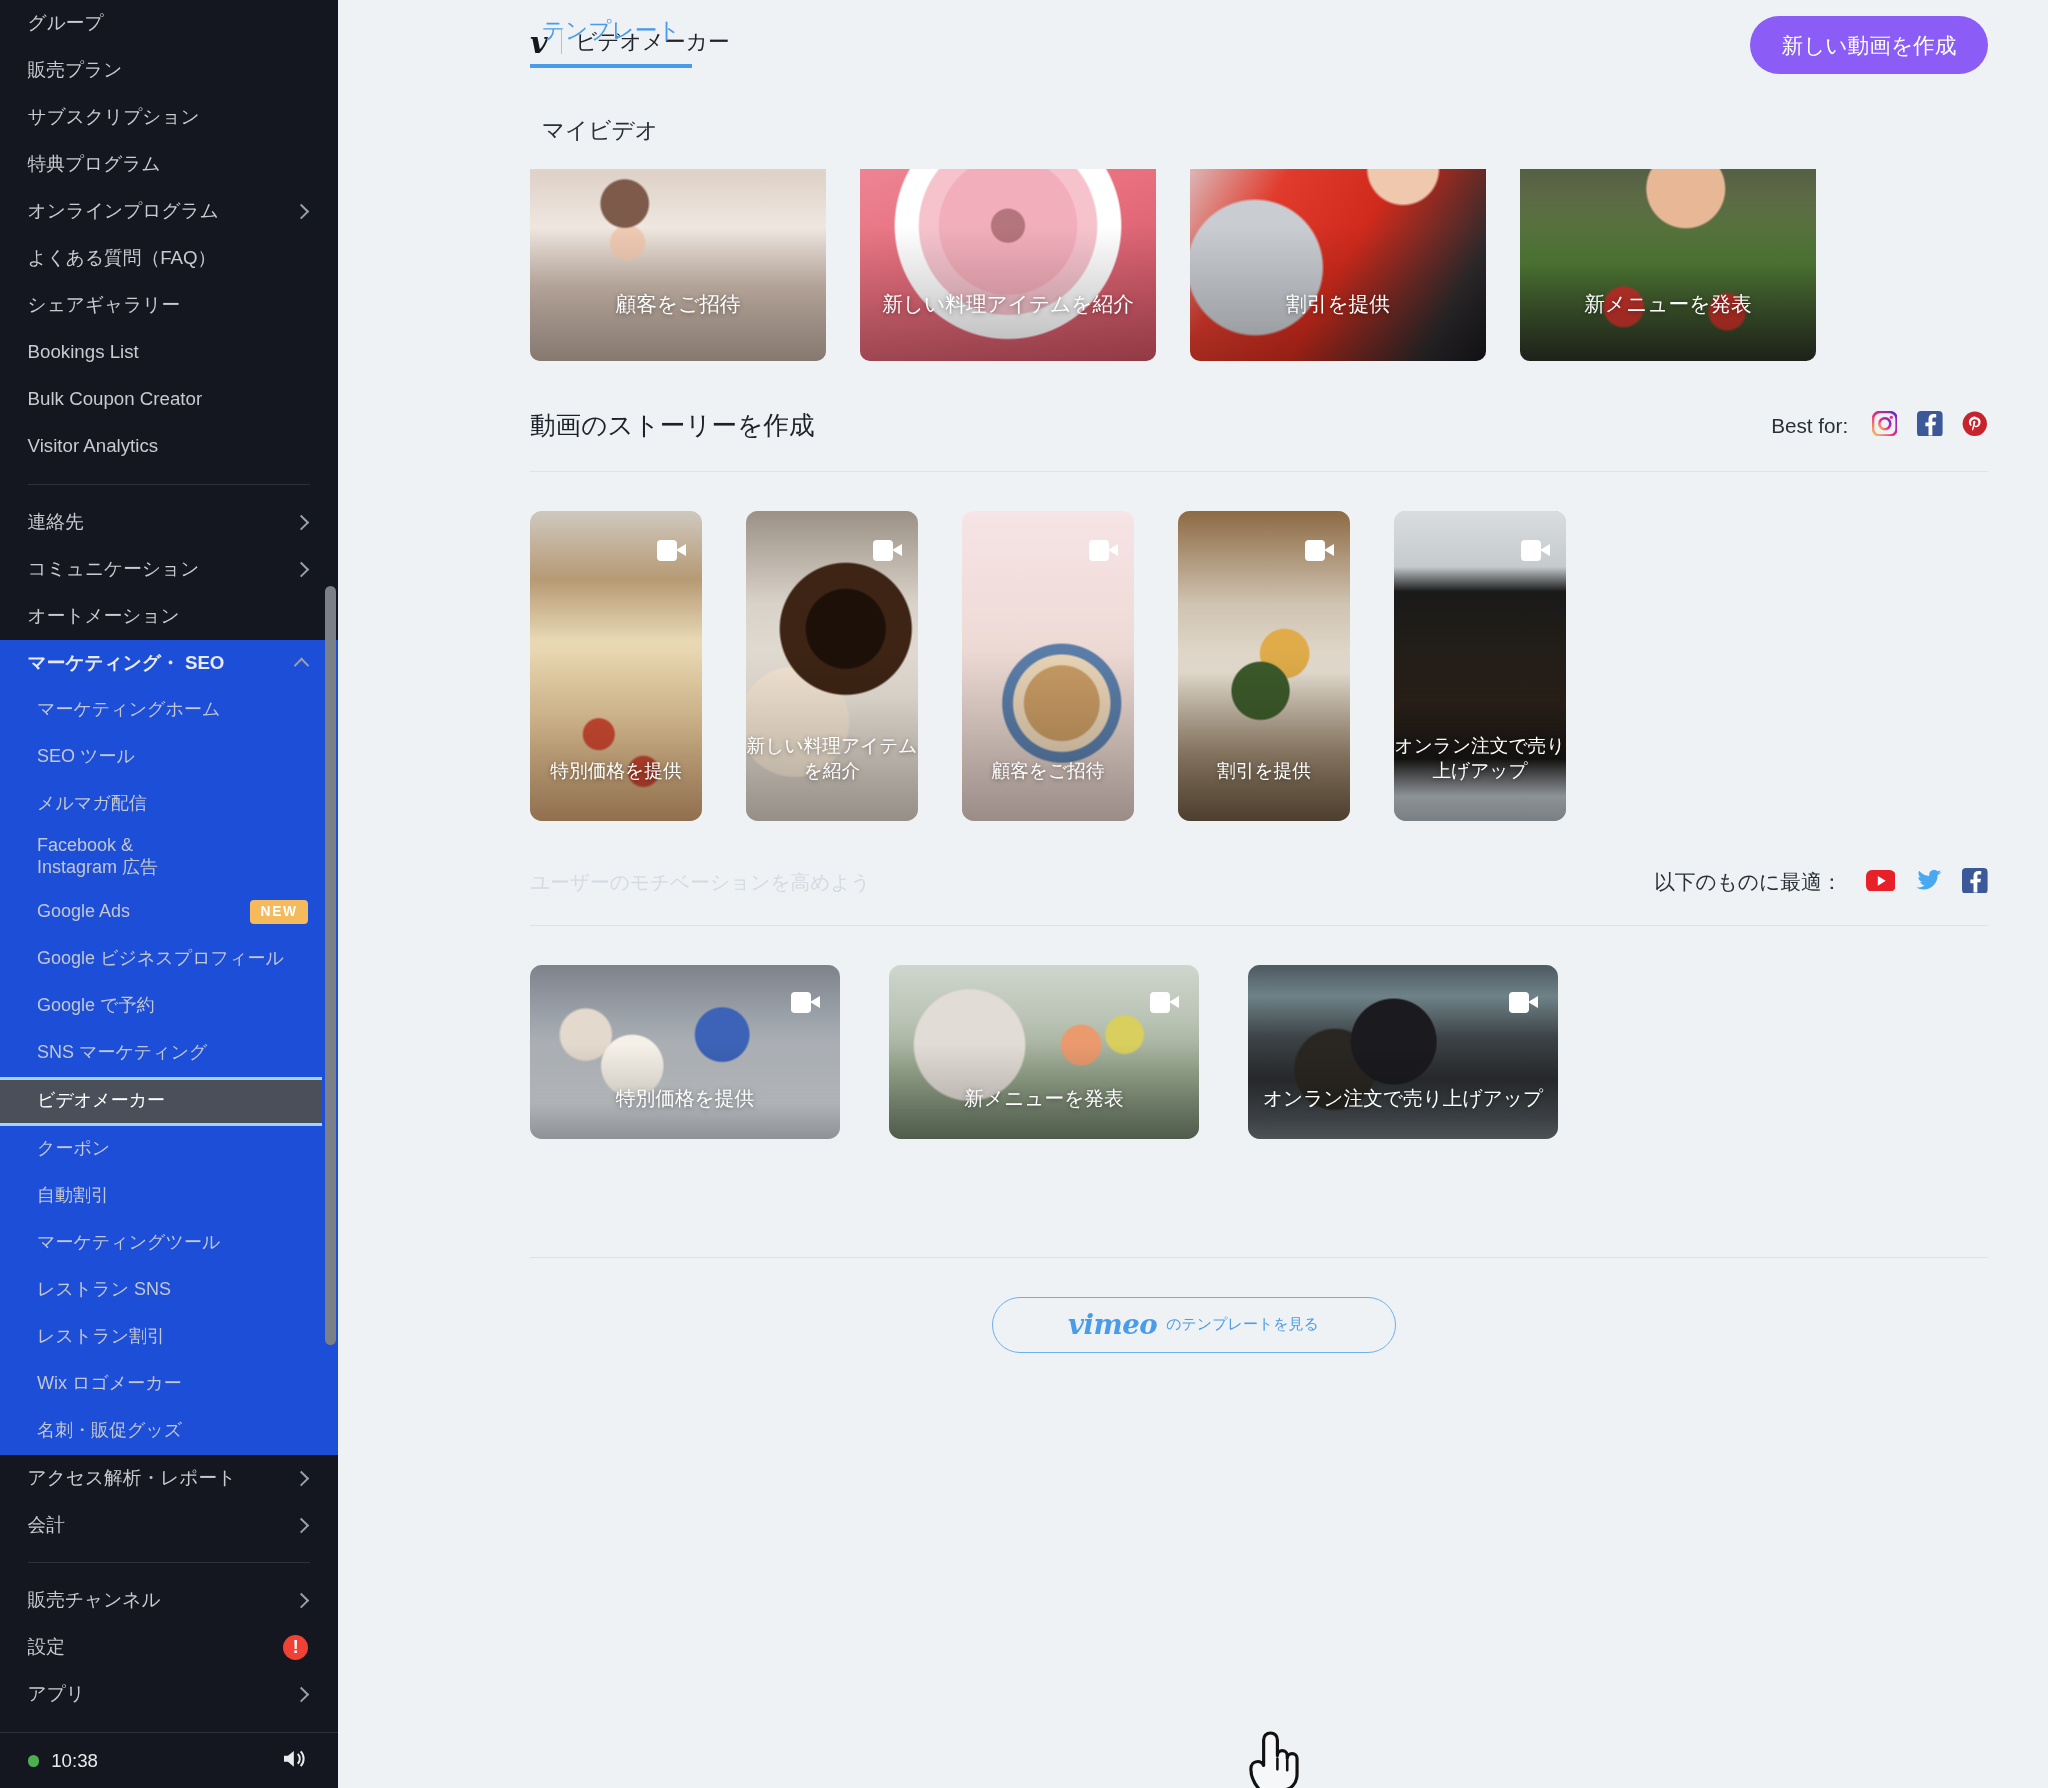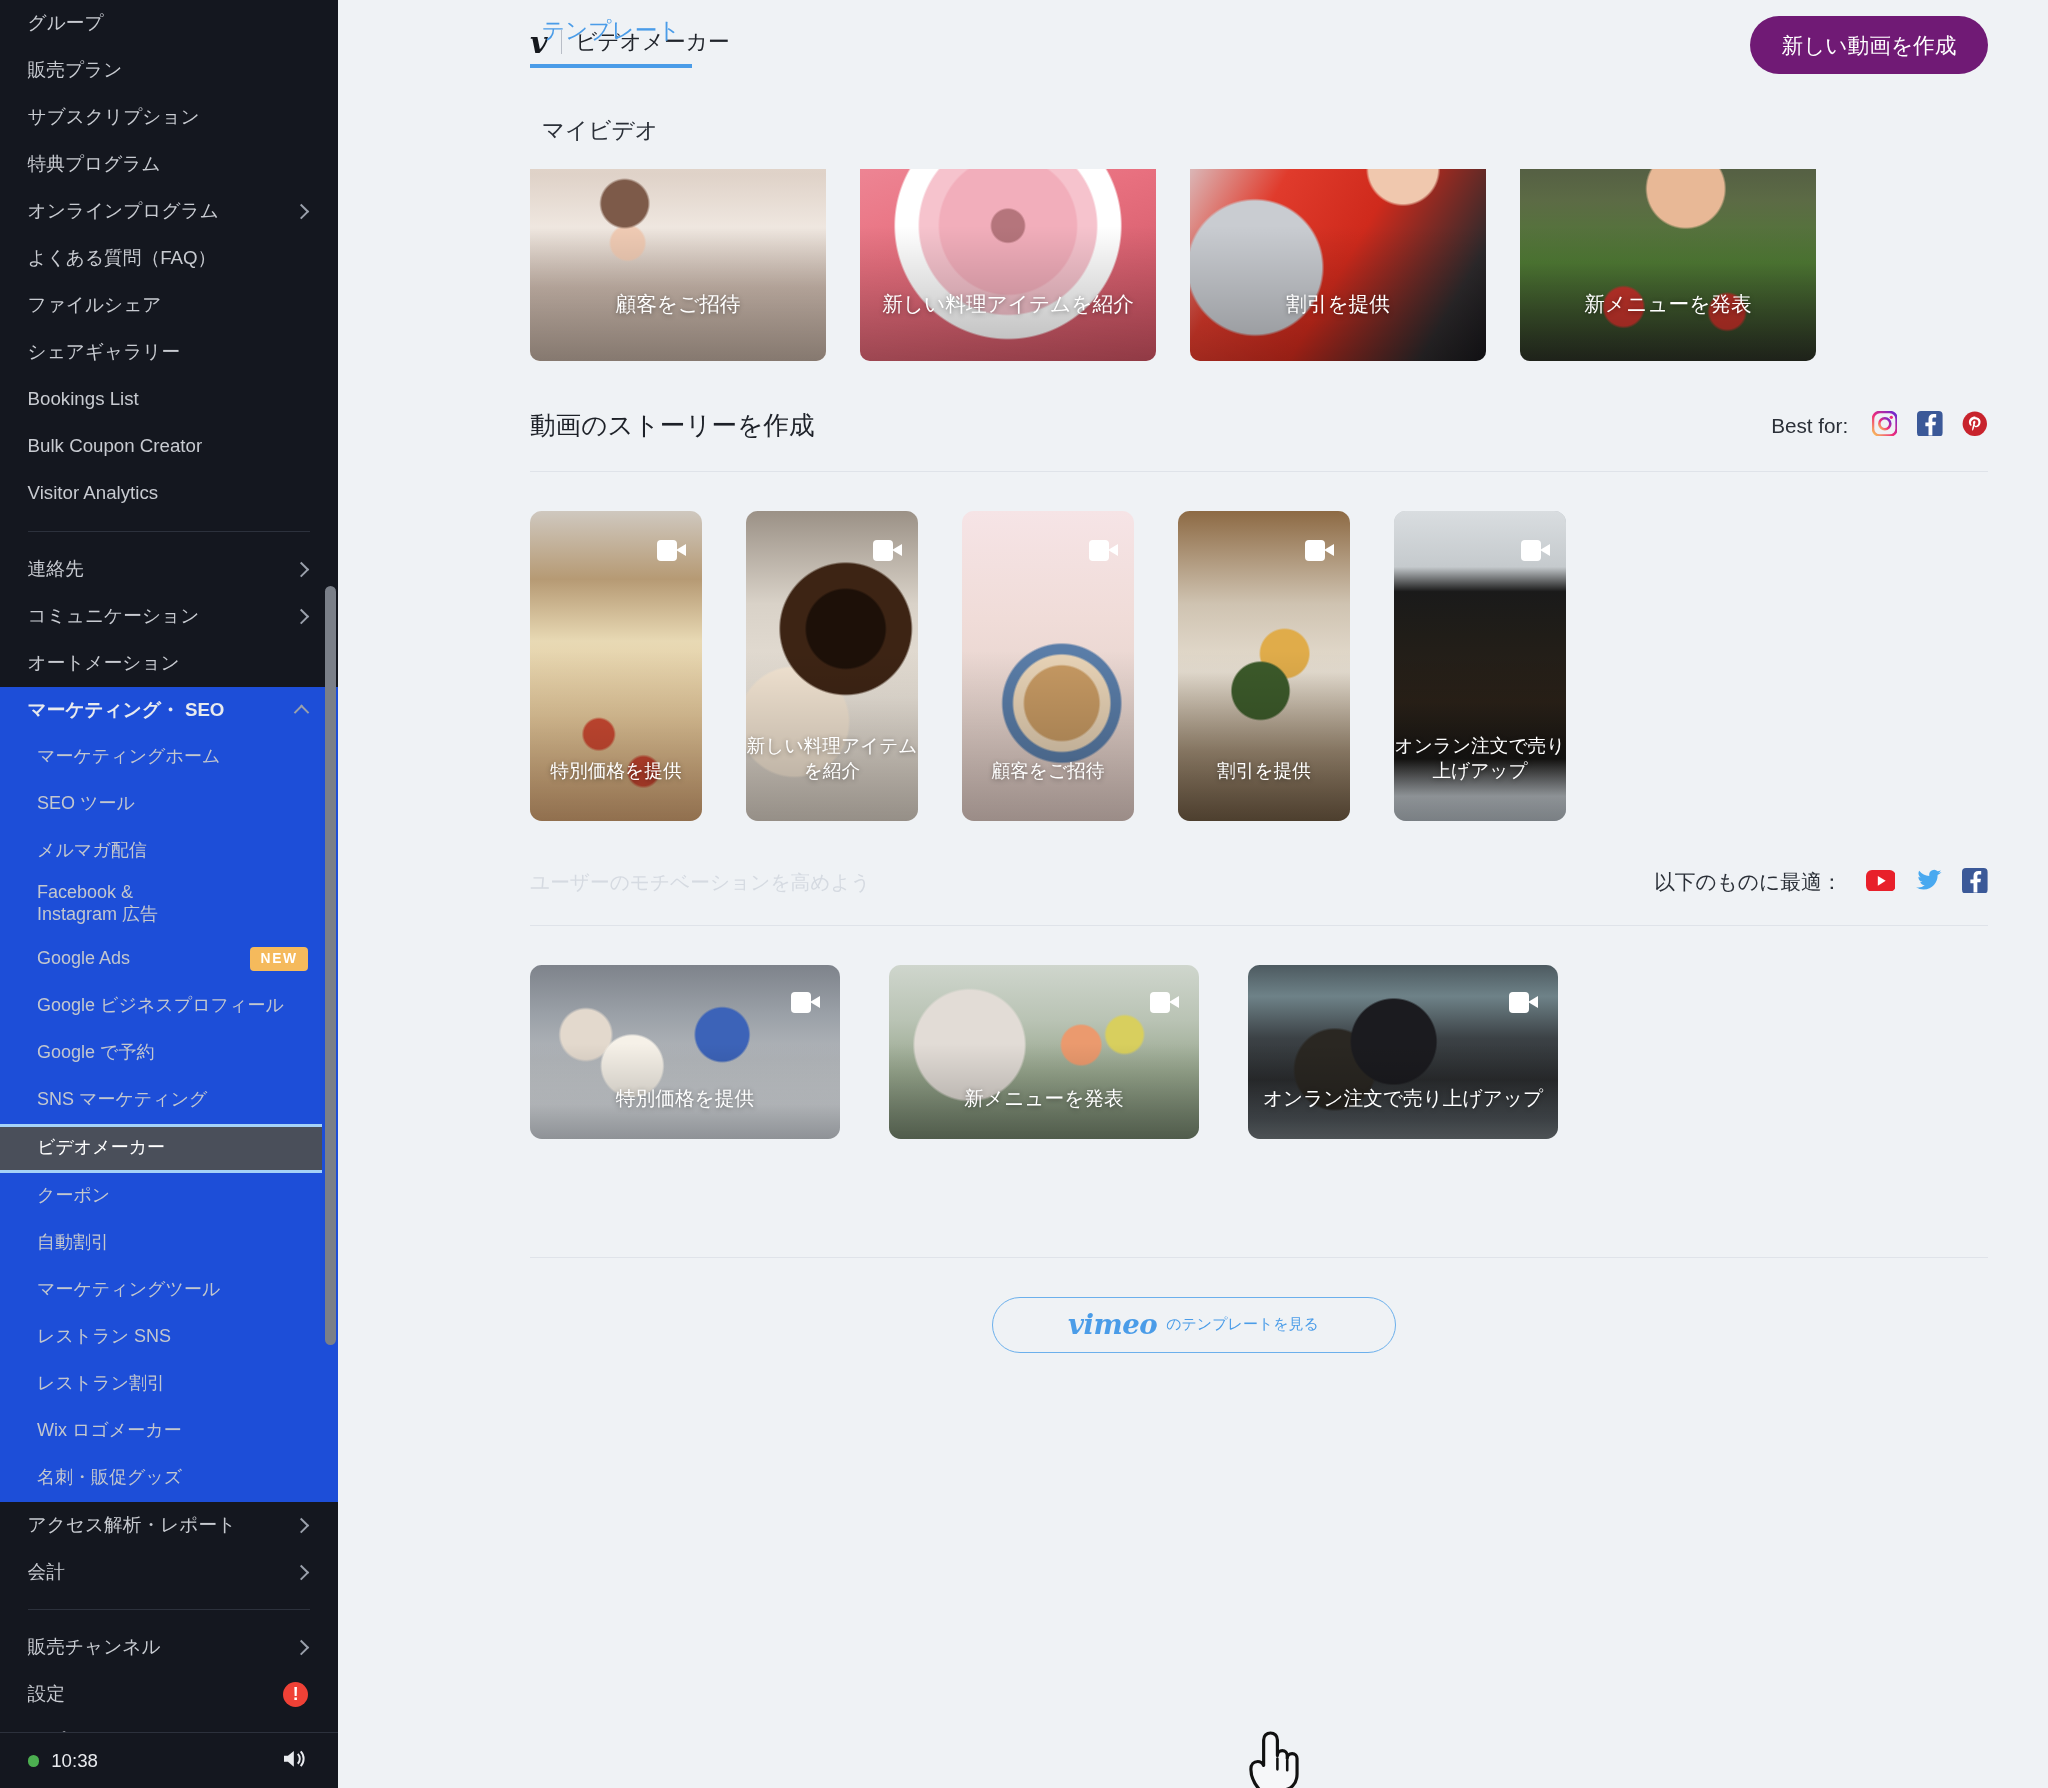--- a/index.html
+++ b/index.html
@@ -95,21 +95,21 @@
   }
   #brand .vmark {
     font-family: "DejaVu Serif", serif;
     font-size: 30.5px; font-weight: 700; font-style: italic;
     color: #15181d; line-height: 1; letter-spacing: -1px;
   }
   #brand .sep { width: 1px; height: 24.6px; background: #b9bec7; margin: 0 13.8px; }
   #brand .btitle { font-size: 21.7px; color: #20242b; }
   #create-btn {
     position: absolute; right: 61px; top: 15.8px;
-    background: #701a75; color: #fff;
+    background: #8b5cf6; color: #fff;
     font-size: 21.7px;
     border: none; border-radius: 33px;
     padding: 14.8px 31.5px;
     cursor: pointer;
   }
   #tabs {
     position: absolute; left: 192px; bottom: 0;
     display: flex; gap: 47px; flex-direction: column;
   }
   .tab {
@@ -287,23 +287,20 @@
           <span class="lbl">特典プログラム</span>
         </div>
         <div class="sb-item">
           <span class="lbl">オンラインプログラム</span>
           <span class="chev"></span>
         </div>
         <div class="sb-item">
           <span class="lbl">よくある質問（FAQ）</span>
         </div>
         <div class="sb-item">
-          <span class="lbl">ファイルシェア</span>
-        </div>
-        <div class="sb-item">
           <span class="lbl">シェアギャラリー</span>
         </div>
         <div class="sb-item">
           <span class="lbl">Bookings List</span>
         </div>
         <div class="sb-item">
           <span class="lbl">Bulk Coupon Creator</span>
         </div>
         <div class="sb-item">
           <span class="lbl">Visitor Analytics</span>

